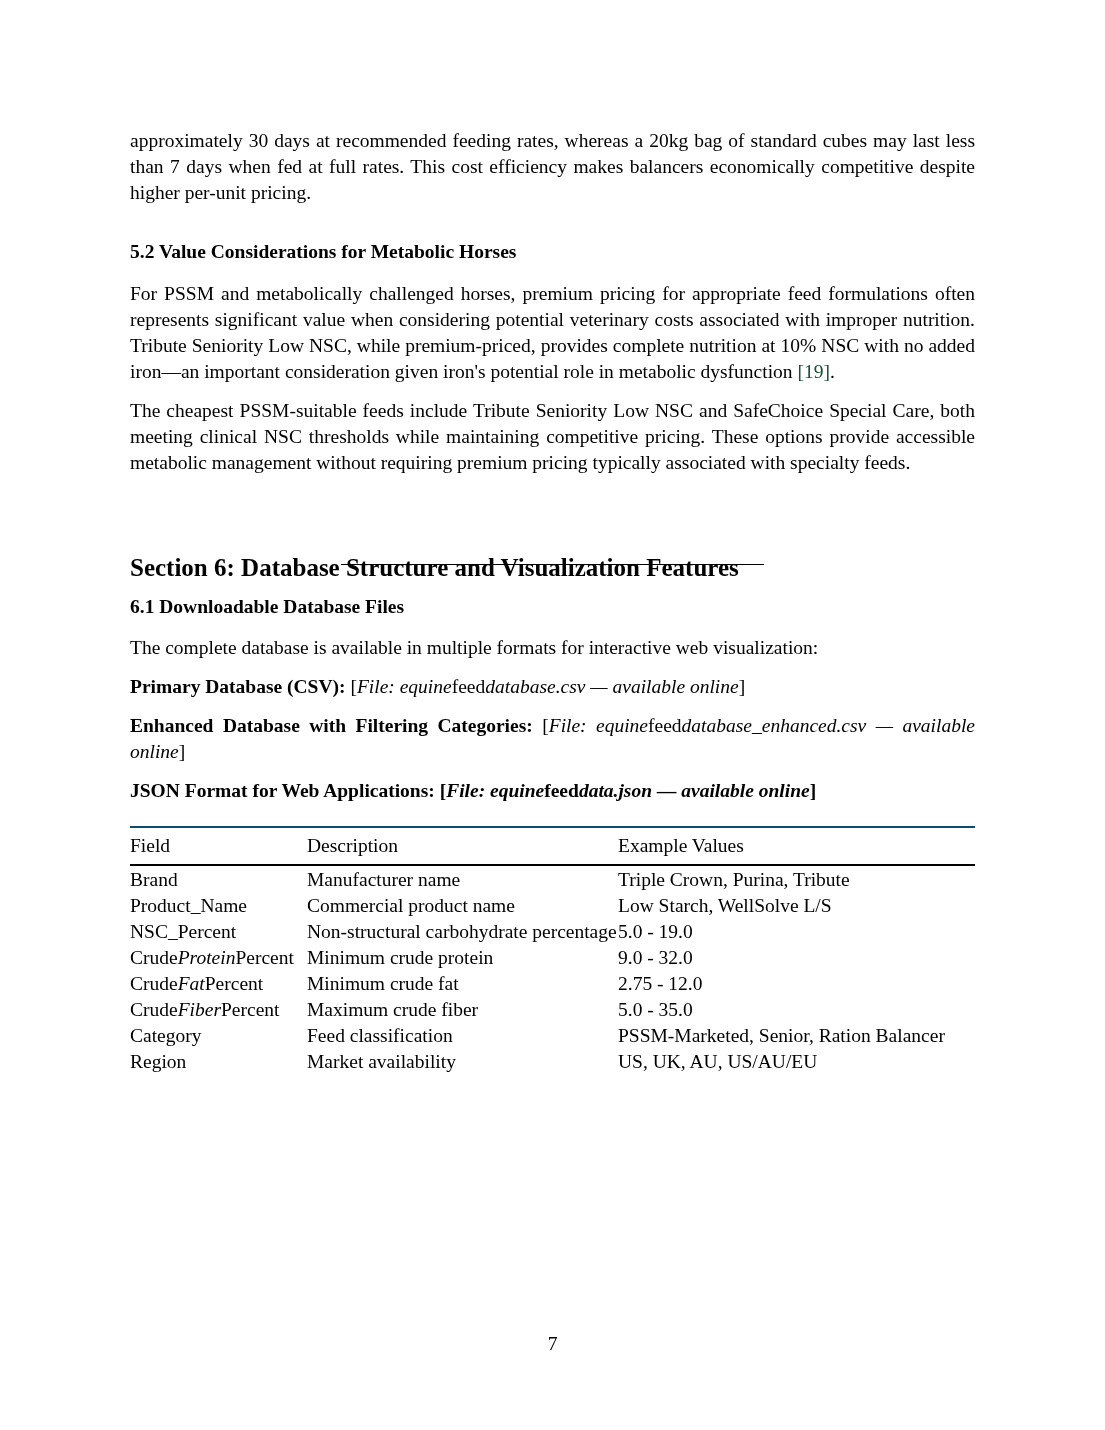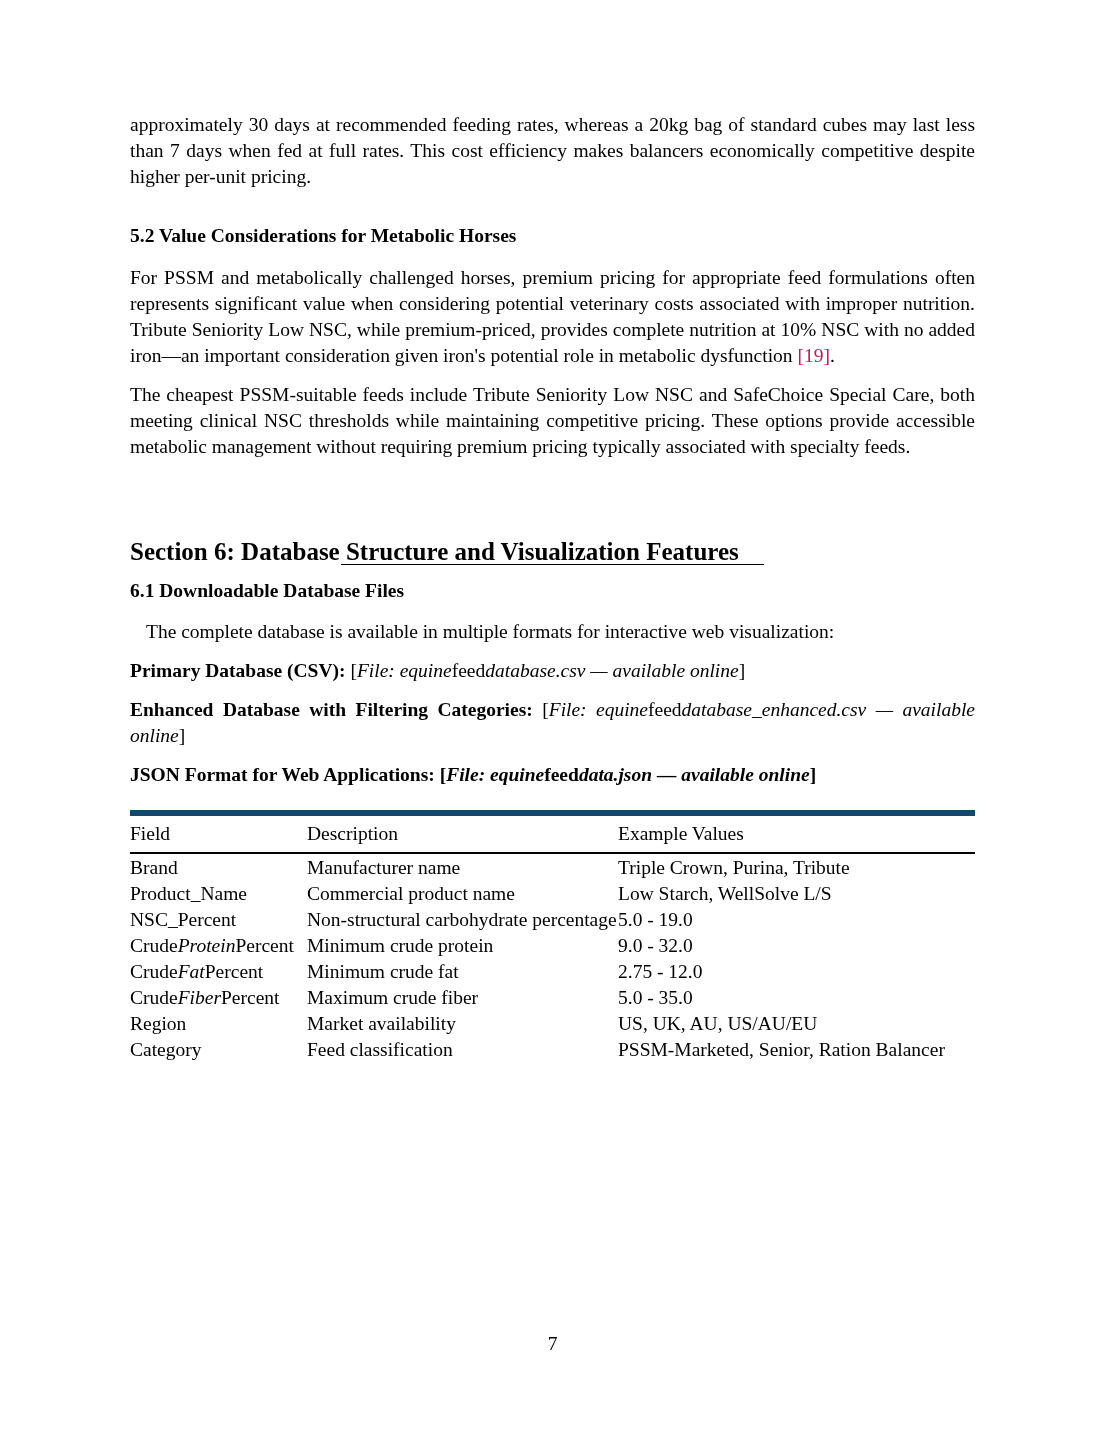--- a/index.html
+++ b/index.html
@@ -1,42 +1,42 @@
 <!DOCTYPE html>
 <html><head>
 <meta charset="utf-8">
 <style>
   html, body { margin: 0; padding: 0; background: #ffffff; }
   body {
     width: 1105px; height: 1430px; position: relative; overflow: hidden;
     font-family: "DejaVu Serif", "Liberation Serif", serif;
     color: #000;
   }
-  .page { position: absolute; left: 130px; top: 112px; width: 845px; }
+  .page { position: absolute; left: 130px; top: 128px; width: 845px; }
   p, .para {
     margin: 0; font-size: 19.5px; line-height: 26px; text-align: justify;
     font-family: "Liberation Serif", serif;
   }
   h3 {
     font-family: "Liberation Serif", serif; font-weight: bold; font-size: 19.5px;
     margin: 0; line-height: 26px;
   }
   h2 {
     font-family: "Liberation Serif", serif; font-weight: bold; font-size: 25px;
     margin: 0; line-height: 32px;
   }
-  .cite { color: #be185d; }
+  .cite { color: #14532d; }
   .rule { position: absolute; left: 341px; top: 564px; width: 423px; height: 1px; background: #000; }
   em { font-style: italic; }
   table {
     border-collapse: collapse; width: 845px;
     font-family: "Liberation Serif", serif; font-size: 19.5px; line-height: 26px;
   }
   thead tr th { font-weight: normal; text-align: left; padding: 5px 0 5px 0; }
-  thead { border-top: 6px solid #0c4a6e; border-bottom: 2px solid #000; }
+  thead { border-top: 2px solid #0c4a6e; border-bottom: 2px solid #000; }
   td { vertical-align: top; padding: 0; }
   tbody tr:first-child td { padding-top: 1px; }
   .c1 { width: 177px; white-space: nowrap; }
   .c2 { width: 311px; }
   .pagenum {
     position: absolute; left: 0; right: 0; top: 1333px; text-align: center;
     font-family: "Liberation Serif", serif; font-size: 19.5px;
   }
 </style>
 </head>
@@ -48,21 +48,21 @@
   <h3 style="margin-top:33px;">5.2 Value Considerations for Metabolic Horses</h3>
 
   <p class="para" style="margin-top:16px;"><span>For PSSM and metabolically challenged horses, premium pricing for appropriate feed formulations often represents significant value when considering potential veterinary costs associated with improper nutrition.  Tribute Seniority Low NSC, while premium-priced, provides complete nutrition at 10% NSC with no added iron—an important consideration given iron's potential role in metabolic dysfunction </span><span class="cite">[19]</span><span>.</span></p>
 
   <p class="para" style="margin-top:13px;">The cheapest PSSM-suitable feeds include Tribute Seniority Low NSC and SafeChoice Special Care, both meeting clinical NSC thresholds while maintaining competitive pricing. These options provide accessible metabolic management without requiring premium pricing typically associated with specialty feeds.</p>
 
   <h2 style="margin-top:76px;">Section 6: Database Structure and Visualization Features</h2>
 
   <h3 style="margin-top:10px;">6.1 Downloadable Database Files</h3>
 
-  <p class="para" style="margin-top:15px;margin-left:16px;">The complete database is available in multiple formats for interactive web visualization:</p>
+  <p class="para" style="margin-top:15px;">The complete database is available in multiple formats for interactive web visualization:</p>
 
   <p class="para" style="margin-top:13px;"><b>Primary Database (CSV):</b> <span>[</span><em>File: equine</em><span>feed</span><em>database.csv — available online</em><span>]</span></p>
 
   <p class="para" style="margin-top:13px;"><b>Enhanced Database with Filtering Categories:</b> <span>[</span><em>File: equine</em><span>feed</span><em>database_enhanced.csv — available online</em><span>]</span></p>
 
   <p class="para" style="margin-top:13px;font-weight:bold;"><b>JSON Format for Web Applications:</b> <span>[</span><em>File: equine</em><span>feed</span><em>data.json — available online</em><span>]</span></p>
 
 
 
   <table style="margin-top:22px;">
@@ -98,28 +98,28 @@
         <td class="c1"><span>Crude</span><em>Fat</em><span>Percent</span></td>
         <td class="c2">Minimum crude fat</td>
         <td>2.75 - 12.0</td>
       </tr>
       <tr>
         <td class="c1"><span>Crude</span><em>Fiber</em><span>Percent</span></td>
         <td class="c2">Maximum crude fiber</td>
         <td>5.0 - 35.0</td>
       </tr>
       <tr>
+        <td class="c1"><span>Category</span><em></em><span></span></td>
+        <td class="c2">Feed classification</td>
+        <td>PSSM-Marketed, Senior, Ration Balancer</td>
+      </tr>
+      <tr>
         <td class="c1"><span>Region</span><em></em><span></span></td>
         <td class="c2">Market availability</td>
         <td>US, UK, AU, US/AU/EU</td>
-      </tr>
-      <tr>
-        <td class="c1"><span>Category</span><em></em><span></span></td>
-        <td class="c2">Feed classification</td>
-        <td>PSSM-Marketed, Senior, Ration Balancer</td>
       </tr>
     </tbody>
   </table>
 </div>
 
 <div class="rule"></div>
 
 <div class="pagenum">7</div>
 
 </body></html>

